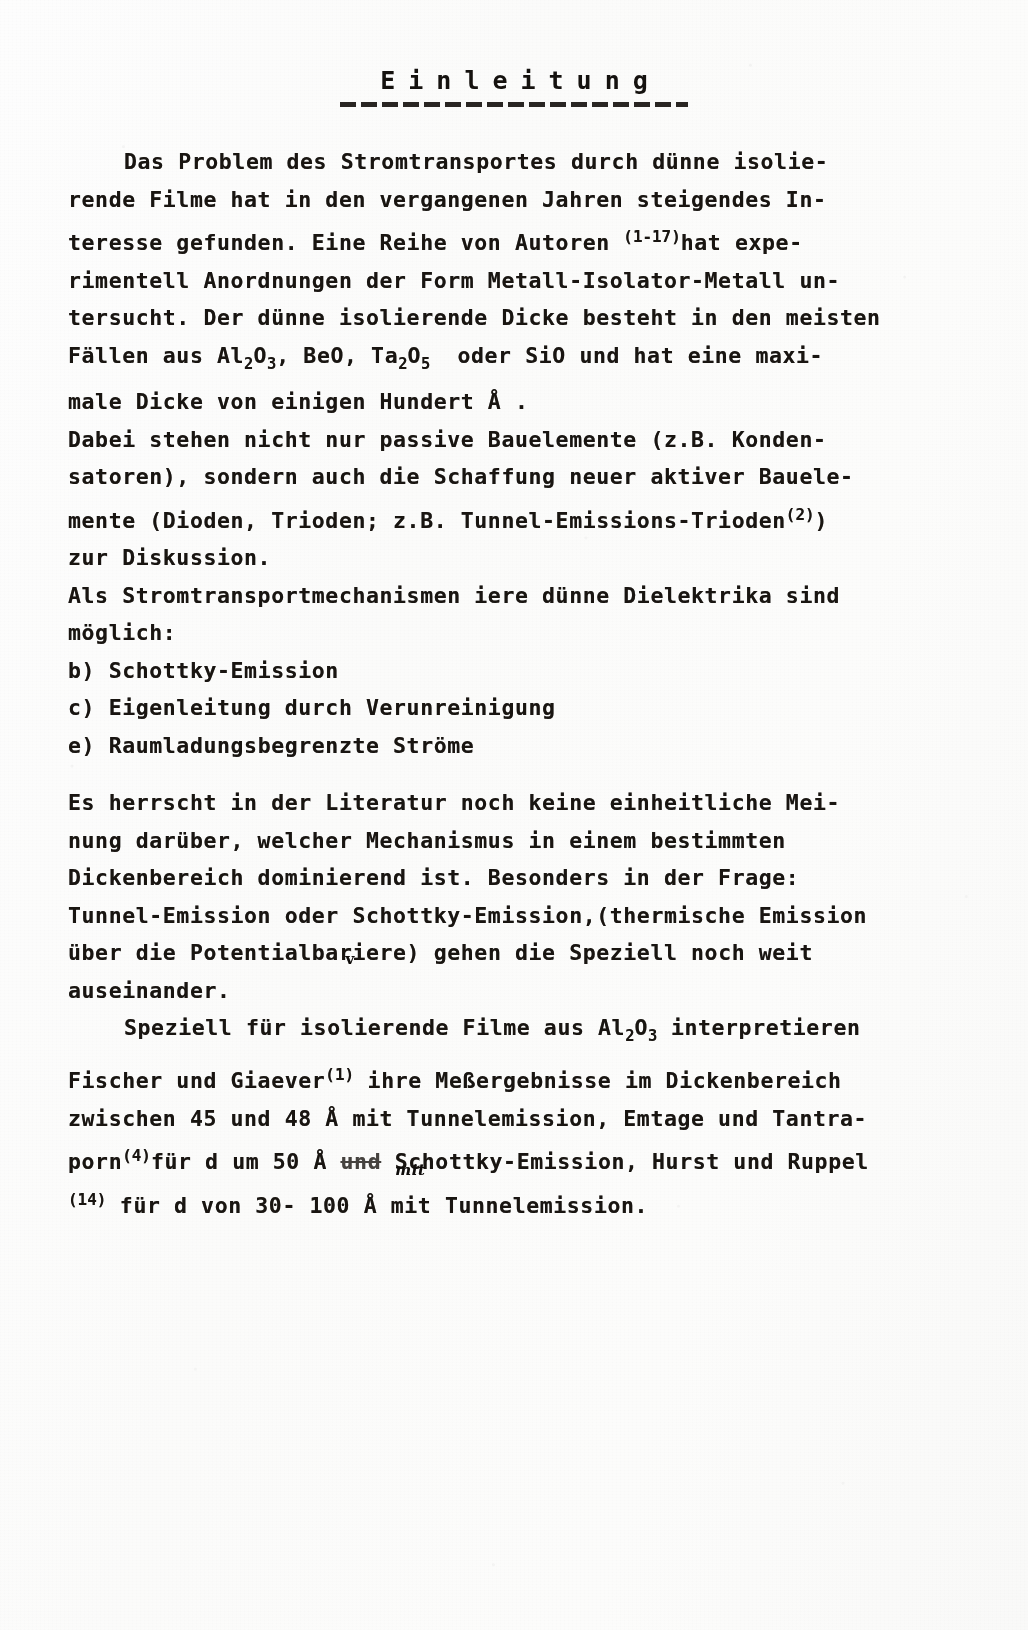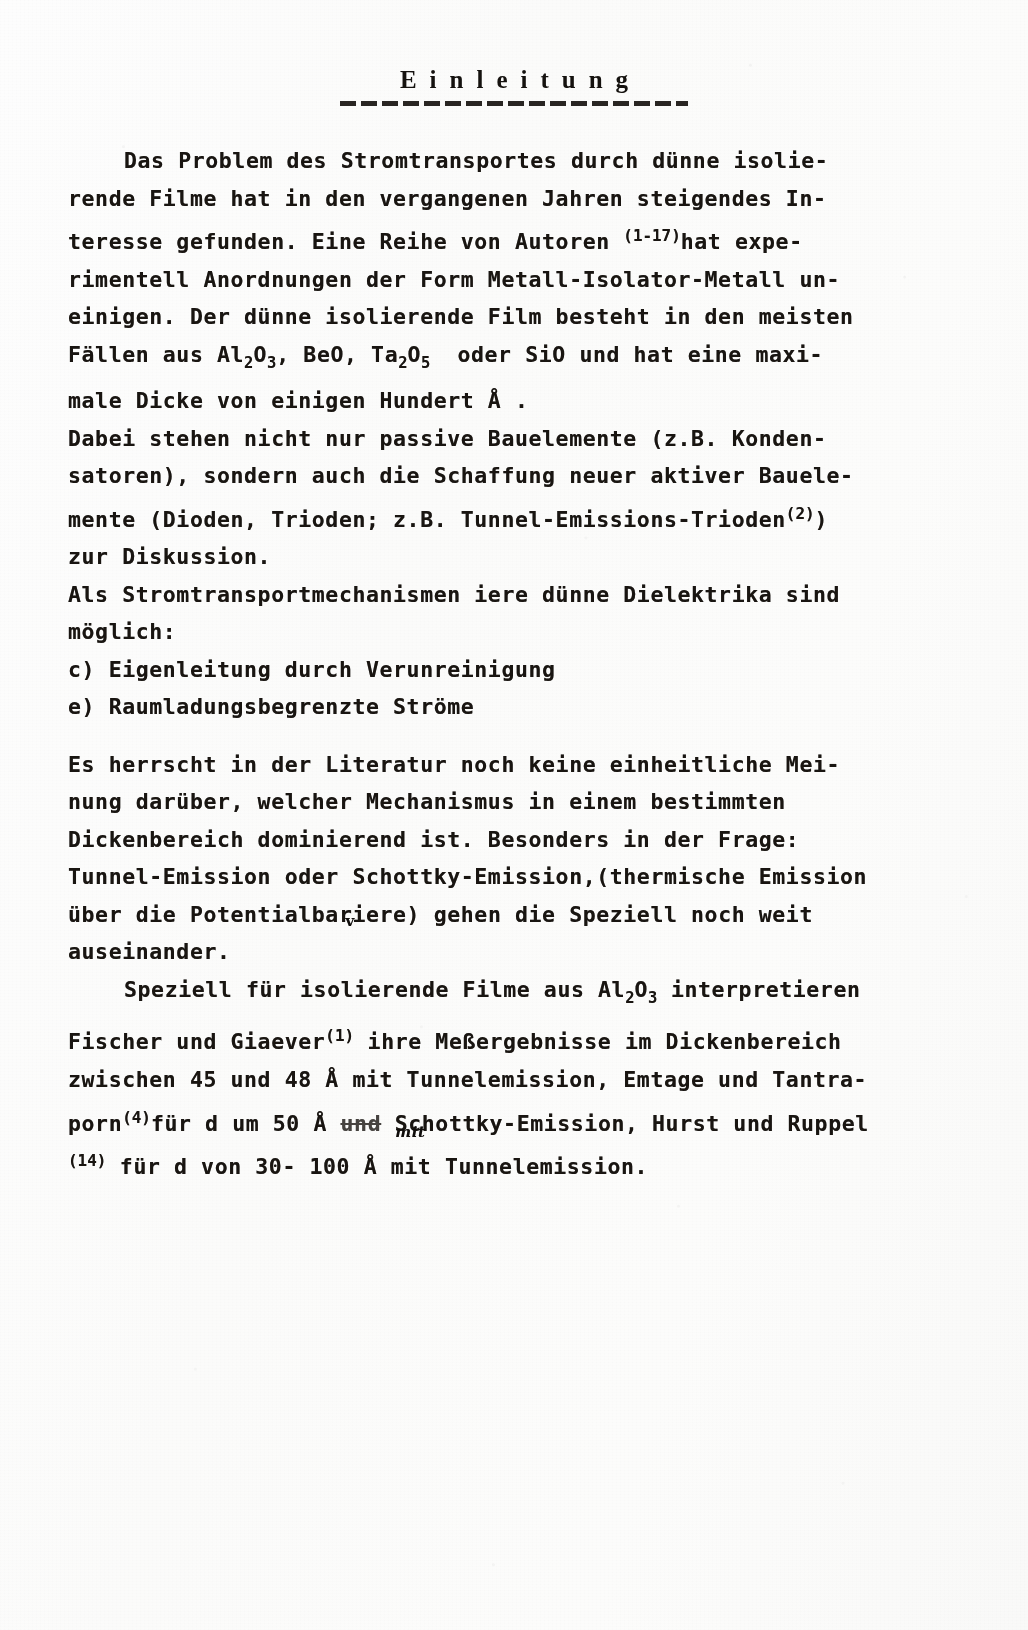--- a/index.html
+++ b/index.html
@@ -58,21 +58,20 @@
     margin-top: 66px;
   }
   .title {
     font-size: 25px;
     letter-spacing: 13px;
     text-indent: 13px;
     font-weight: 700;
     color: #1a1714;
     display: block;
     filter: contrast(1.05);
-    font-family: Liberation Serif, serif;
   }
   .title-rule {
     display: block;
     margin: 7px auto 0 auto;
     width: 348px;
     height: 5px;
     background: repeating-linear-gradient(
         90deg,
         #171310 0 16px,
         rgba(0,0,0,0) 16px 21px);
@@ -187,34 +186,35 @@
     </div>
 
     <div class="body-text">
 
       <div class="gap-lg"></div>
 
       <p class="para indent-first"><span>Das Problem des Stromtransportes durch dünne isolie-
 rende Filme hat in den vergangenen Jahren steigendes In-
 teresse gefunden. Eine Reihe von Autoren </span><sup>(1-17)</sup><span>hat expe-
 rimentell Anordnungen der Form Metall-Isolator-Metall un-
-einigen. Der dünne isolierende Film besteht in den meisten
+tersucht. Der dünne isolierende Dicke besteht in den meisten
 Fällen aus Al</span><sub>2</sub><span>O</span><sub>3</sub><span>, BeO, Ta</span><sub>2</sub><span>O</span><sub>5</sub><span>  oder SiO und hat eine maxi-
 male Dicke von einigen Hundert Å .</span></p>
 
 
       <p class="para"><span>Dabei stehen nicht nur passive Bauelemente (z.B. Konden-
 satoren), sondern auch die Schaffung neuer aktiver Bauele-
 mente (Dioden, Trioden; z.B. Tunnel-Emissions-Trioden</span><sup>(2)</sup><span>)
 zur Diskussion.</span></p>
 
       <p class="para">Als Stromtransportmechanismen iere dünne Dielektrika sind
 möglich:</p>
 
       <ul class="list">
+        <li><span>b)</span> <span>Schottky-Emission</span></li>
         <li><span>c)</span> <span>Eigenleitung durch Verunreinigung</span></li>
         <li><span>e)</span> <span>Raumladungsbegrenzte Ströme</span></li>
       </ul>
 
       <div class="gap-md"></div>
 
       <p class="para"><span>Es herrscht in der Literatur noch keine einheitliche Mei-</span>
 <span>nung darüber, welcher Mechanismus in einem bestimmten</span>
 <span>Dickenbereich dominierend ist. Besonders in der Frage:</span>
 <span>Tunnel-Emission oder Schottky-Emission,(thermische Emission</span>

